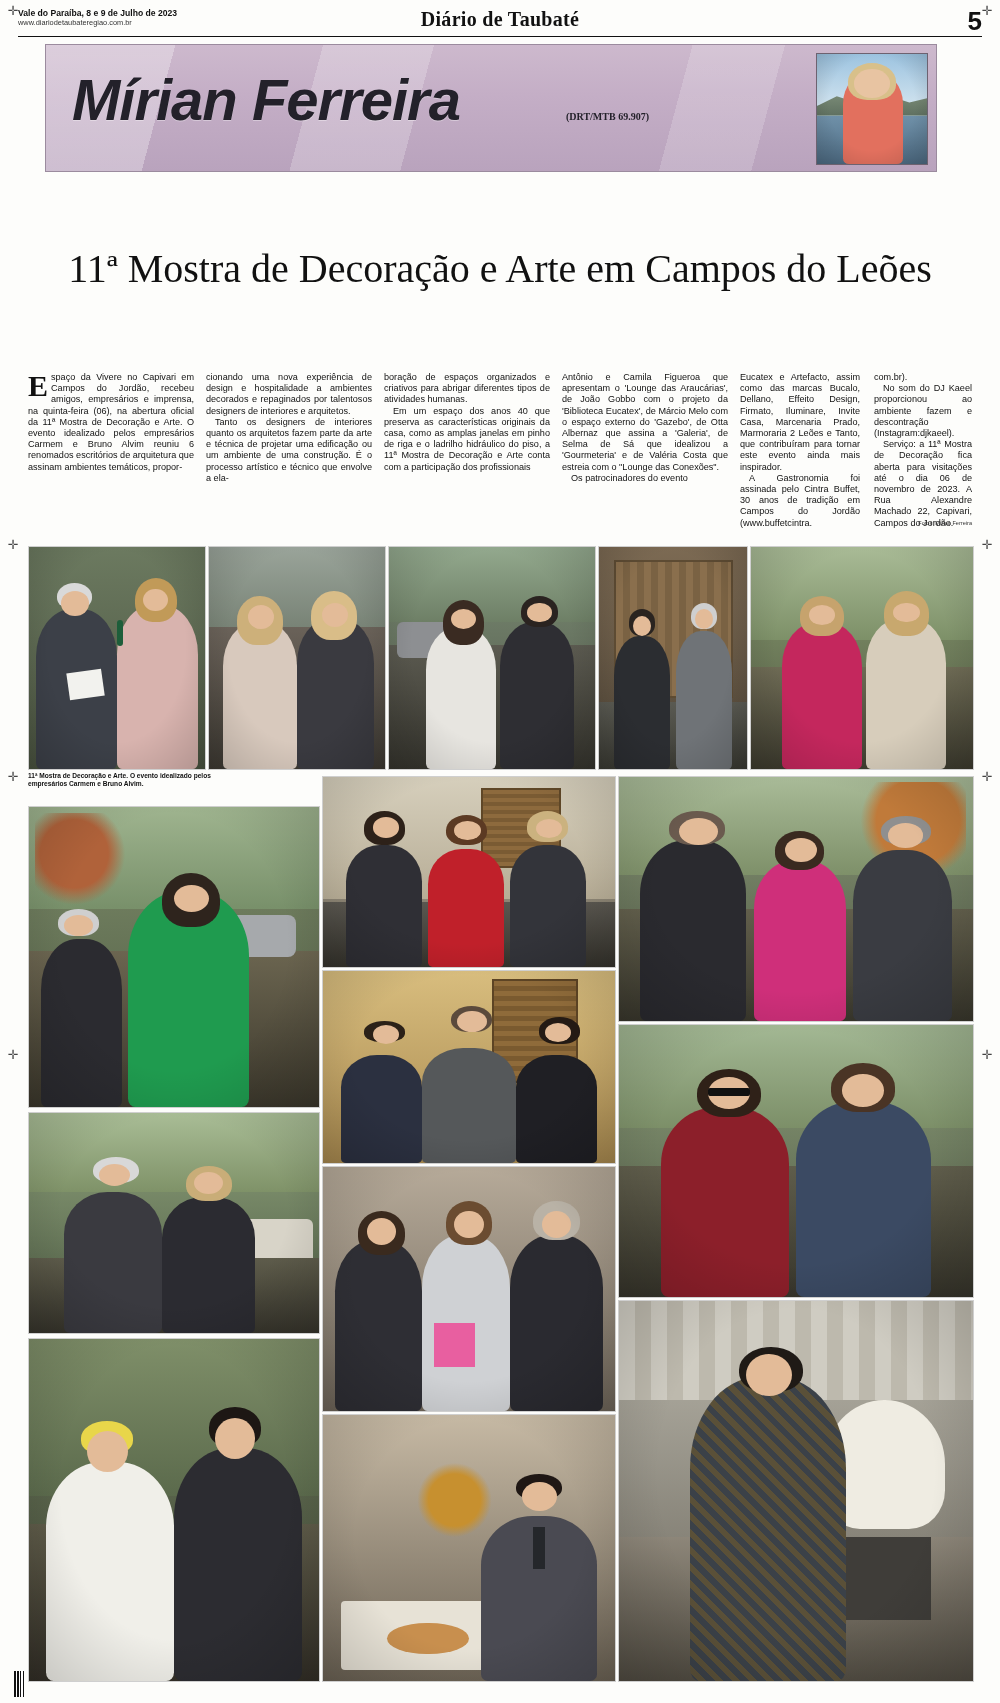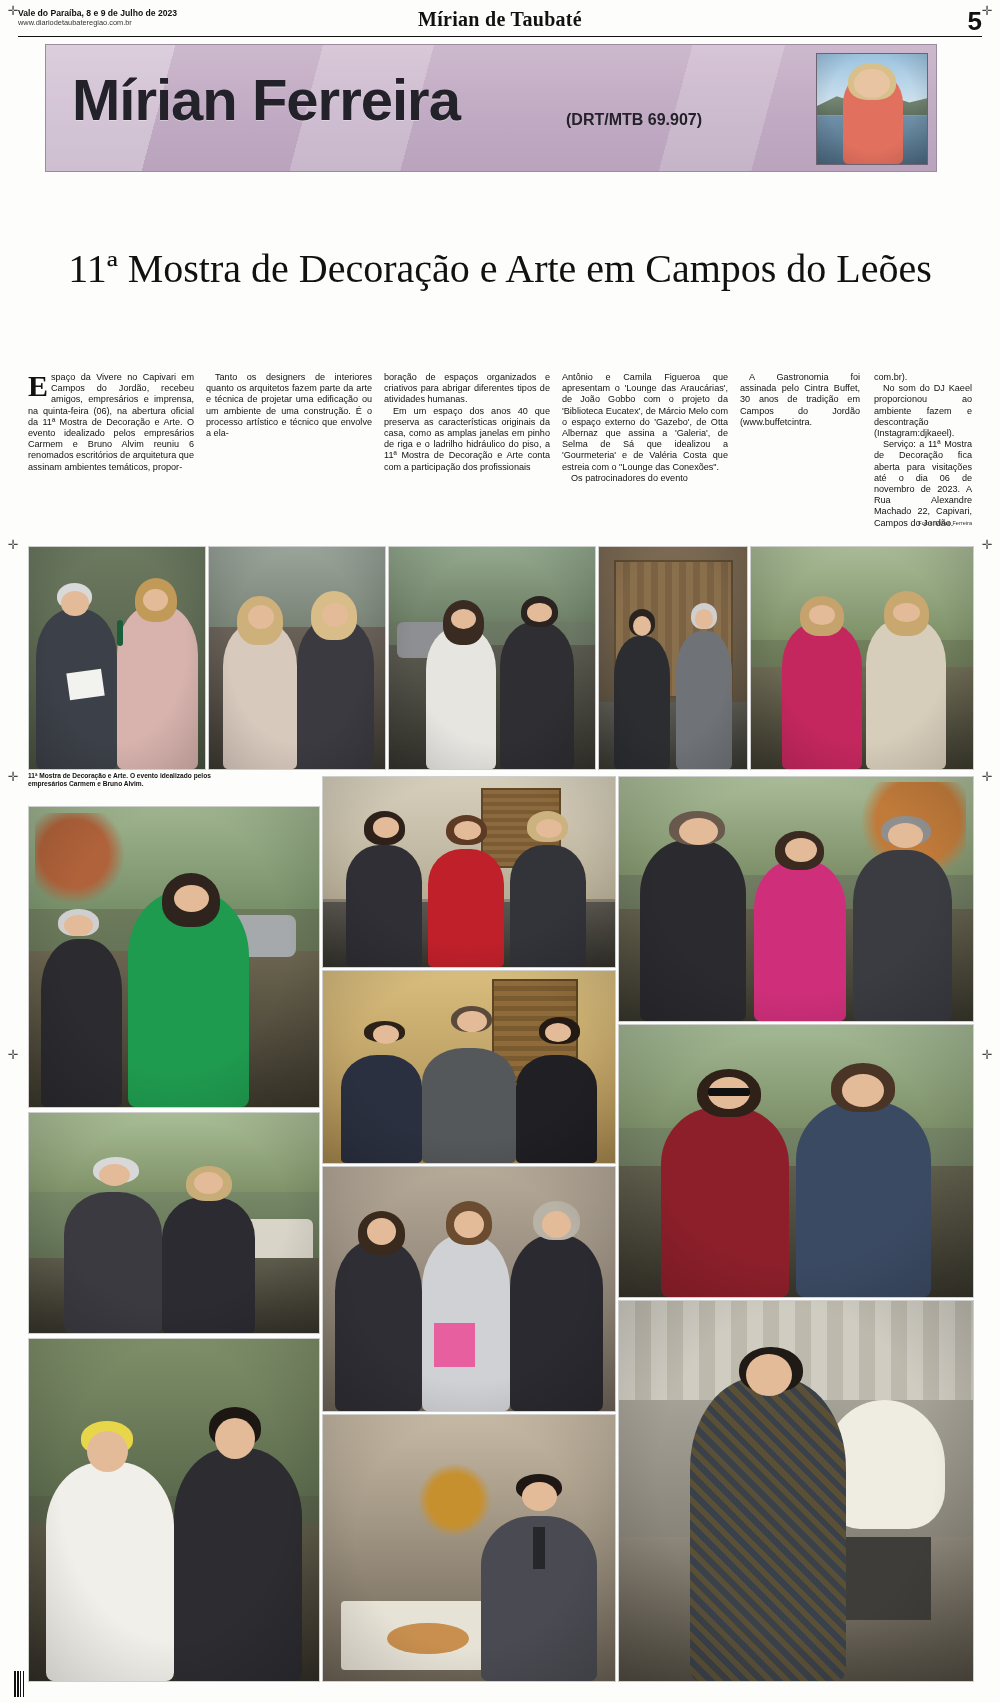--- a/index.html
+++ b/index.html
@@ -64,25 +64,26 @@
       linear-gradient(105deg, rgba(255,255,255,.30) 0 14%, rgba(255,255,255,0) 14% 30%,
       rgba(255,255,255,.22) 30% 42%, rgba(255,255,255,0) 42% 70%,
       rgba(255,255,255,.18) 70% 80%, rgba(255,255,255,0) 80% 100%);
   }
   .banner-name {
     position:absolute; left:26px; top:26px;
     font-size:58px; line-height:58px; font-weight:bold; color:#23212a;
     font-family:"Liberation Sans", sans-serif;
     letter-spacing:-1px;
     text-shadow:0 1px 0 rgba(255,255,255,.35);
+    font-style:italic;
   }
   .banner-drt {
     position:absolute; left:520px; top:66px;
-    font-size:16px; font-weight:bold; color:#23212a;
-    font-family:Liberation Sans, sans-serif;
+    font-size:10px; font-weight:bold; color:#23212a;
+    font-family:Liberation Serif, serif;
   }
   .banner-contact {
     position:absolute; right:132px; top:74px; width:300px;
     text-align:right; font-size:8.4px; line-height:11.5px; color:#1d1b22;
     font-family:"Liberation Sans", sans-serif;
   }
   .banner-photo {
     position:absolute; right:8px; top:8px; width:110px; height:110px;
     border:1px solid #6d6270; overflow:hidden;
     background:linear-gradient(180deg,#8fb7d6 0%, #b9d2e4 45%, #7d8f6d 100%);
@@ -184,21 +185,21 @@
   <div class="regmark" style="left:6px;  top:1048px;">✛</div>
   <div class="regmark" style="left:980px;top:1048px;">✛</div>
   <div class="barcode"></div>
 
   <div class="masthead">
     <div class="mh-left">
       <div class="l1">Vale do Paraíba, 8 e 9 de Julho de 2023</div>
       <div class="l2">www.diariodetaubateregiao.com.br</div>
     </div>
     <div class="mh-center">
-      <div class="title">Mírian de Taubaté</div>
+      <div class="title">Diário de Taubaté</div>
     </div>
     <div class="mh-right">5</div>
   </div>
 
   <div class="banner">
     <div class="banner-name">Mírian Ferreira</div>
     <div class="banner-drt">(DRT/MTB 69.907)</div>
     <div class="banner-photo vign">
       <div class="bp-sky"></div>
       <div class="bp-hill"></div>
@@ -209,31 +210,33 @@
     </div>
   </div>
 
   <div class="headline">11ª Mostra de Decoração e Arte em Campos do Leões</div>
 
   <div class="cols">
     <div class="col c1">
       <p class="first"><span class="dropcap">E</span><span>spaço da Vivere no Capivari em Campos do Jordão, recebeu amigos, empresários e imprensa, na quinta-feira (06), na abertura oficial da 11ª Mostra de Decoração e Arte. O evento idealizado pelos empresários Carmem e Bruno Alvim reuniu 6 renomados escritórios de arquitetura que assinam ambientes temáticos, propor-</span></p>
     </div>
     <div class="col c2">
+      <p class="first">cionando uma nova experiência de design e hospitalidade a ambientes decorados e repaginados por talentosos designers de interiores e arquitetos.</p>
       <p>Tanto os designers de interiores quanto os arquitetos fazem parte da arte e técnica de projetar uma edificação ou um ambiente de uma construção. É o processo artístico e técnico que envolve a ela-</p>
     </div>
     <div class="col c3">
       <p class="first">boração de espaços organizados e criativos para abrigar diferentes tipos de atividades humanas.</p>
       <p>Em um espaço dos anos 40 que preserva as características originais da casa, como as amplas janelas em pinho de riga e o ladrilho hidráulico do piso, a 11ª Mostra de Decoração e Arte conta com a participação dos profissionais</p>
     </div>
     <div class="col c4">
       <p class="first">Antônio e Camila Figueroa que apresentam o 'Lounge das Araucárias', de João Gobbo com o projeto da 'Biblioteca Eucatex', de Márcio Melo com o espaço externo do 'Gazebo', de Otta Albernaz que assina a 'Galeria', de Selma de Sá que idealizou a 'Gourmeteria' e de Valéria Costa que estreia com o "Lounge das Conexões".</p>
       <p>Os patrocinadores do evento</p>
     </div>
     <div class="col c5" style="width:120px;">
+      <p class="first">Eucatex e Artefacto, assim como das marcas Bucalo, Dellano, Effeito Design, Firmato, Iluminare, Invite Casa, Marcenaria Prado, Marmoraria 2 Leões e Tanto, que contribuíram para tornar este evento ainda mais inspirador.</p>
       <p>A Gastronomia foi assinada pelo Cintra Buffet, 30 anos de tradição em Campos do Jordão (www.buffetcintra.</p>
     </div>
     <div class="col" style="left:846px; width:98px;">
       <p class="first">com.br).</p>
       <p>No som do DJ Kaeel proporcionou ao ambiente fazem e descontração (Instagram:djkaeel).</p>
       <p>Serviço: a 11ª Mostra de Decoração fica aberta para visitações até o dia 06 de novembro de 2023. A Rua Alexandre Machado 22, Capivari, Campos do Jordão.</p>
     </div>
   </div>
   <div class="credit">Fotos: Mírian Ferreira</div>
 

